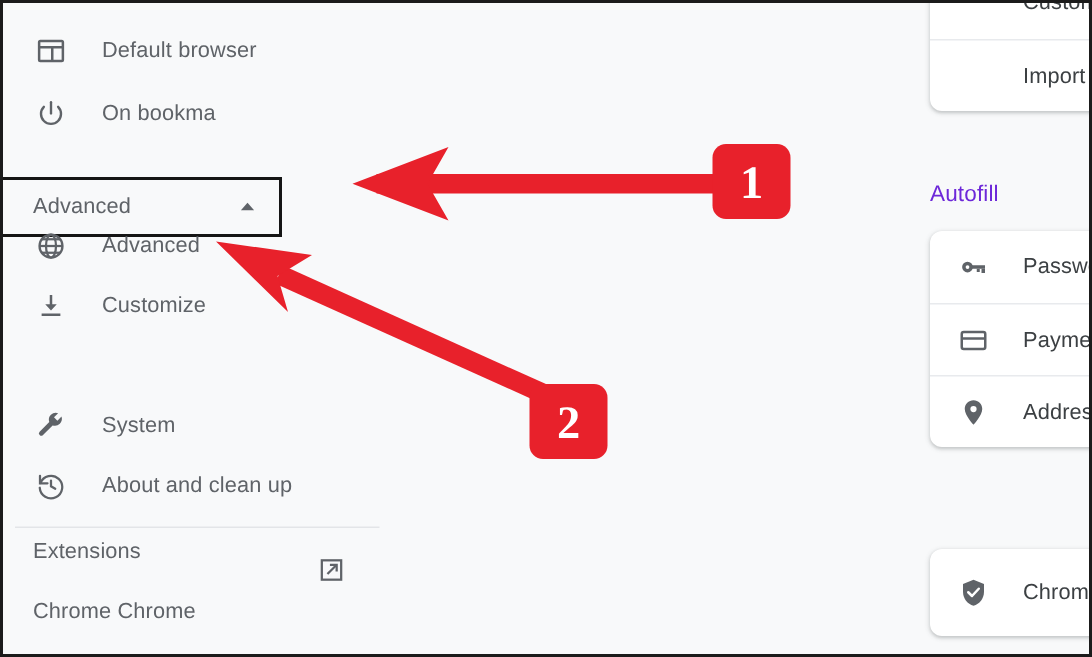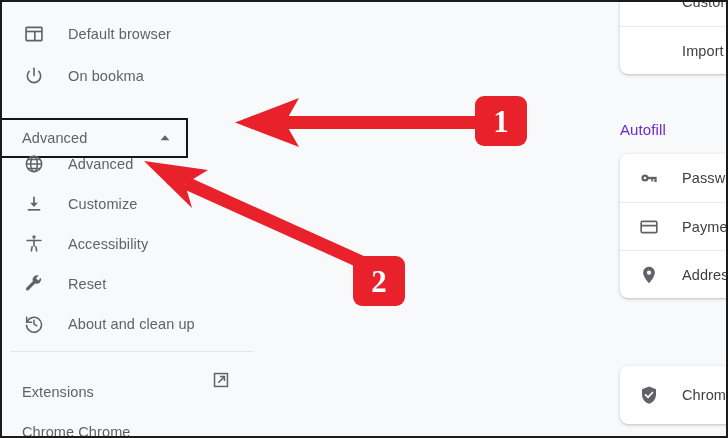--- a/index.html
+++ b/index.html
@@ -101,21 +101,21 @@
     width: 243px;
     height: 1px;
     background: #e3e5e8;
   }
   .plain-row {
     position: absolute;
     left: 0;
     width: 258px;
     height: 40px;
     display: flex;
-    align-items: flex-end;
+    align-items: flex-start;
   }
   .plain-label {
     margin-left: 20px;
     font-size: 14.5px;
     color: #5f6368;
     letter-spacing: .1px;
   }
   .ext-link-icon {
     position: absolute;
     left: 210px;
@@ -257,40 +257,28 @@
     <div class="nav-row" style="top:182px">
       <span class="nav-icon">
         <svg width="20" height="20" viewBox="0 0 24 24" fill="currentColor">
           <path d="M11 3.2h2v7.3h3.6L12 15.6 7.4 10.5H11z"></path>
           <rect x="4.5" y="18" width="15" height="2"></rect>
         </svg>
       </span>
       <span class="nav-label">Customize</span>
     </div>
 
-    <div class="nav-row" style="top:222px">
-      <span class="nav-icon">
-        <svg width="20" height="20" viewBox="0 0 24 24" fill="currentColor">
-          <circle cx="12" cy="3.6" r="2"></circle>
-          <rect x="2.8" y="6.8" width="18.4" height="1.9" rx=".9"></rect>
-          <rect x="11" y="6.8" width="2" height="8.2"></rect>
-          <rect x="8.3" y="14.4" width="1.9" height="6.8" rx=".9" transform="rotate(10 9.2 17.8)"></rect>
-          <rect x="13.8" y="14.4" width="1.9" height="6.8" rx=".9" transform="rotate(-10 14.8 17.8)"></rect>
-        </svg>
-      </span>
-      <span class="nav-label">Accessibility</span>
-    </div>
 
     <div class="nav-row" style="top:262px">
       <span class="nav-icon">
         <svg width="20" height="20" viewBox="0 0 24 24" fill="currentColor">
           <path d="M20.4 4.4a5.6 5.6 0 0 1-7.1 7.1L5.6 19.2a1.9 1.9 0 0 1-2.7-2.7l7.7-7.7a5.6 5.6 0 0 1 7.1-7.1l-3.3 3.3 2.7 2.7z"></path>
         </svg>
       </span>
-      <span class="nav-label">Reset</span>
+      <span class="nav-label">System</span>
     </div>
 
     <div class="nav-row" style="top:302px">
       <span class="nav-icon">
         <svg width="20" height="20" viewBox="0 0 24 24" fill="none" stroke="currentColor" stroke-width="1.8" stroke-linecap="round">
           <path d="M3.6 9.6A9 9 0 1 1 3 13.4"></path>
           <polyline points="3.2,3.8 3.2,9.8 9.2,9.8" fill="none"></polyline>
           <polyline points="12,7.6 12,12.2 15.4,14.2"></polyline>
         </svg>
       </span>

